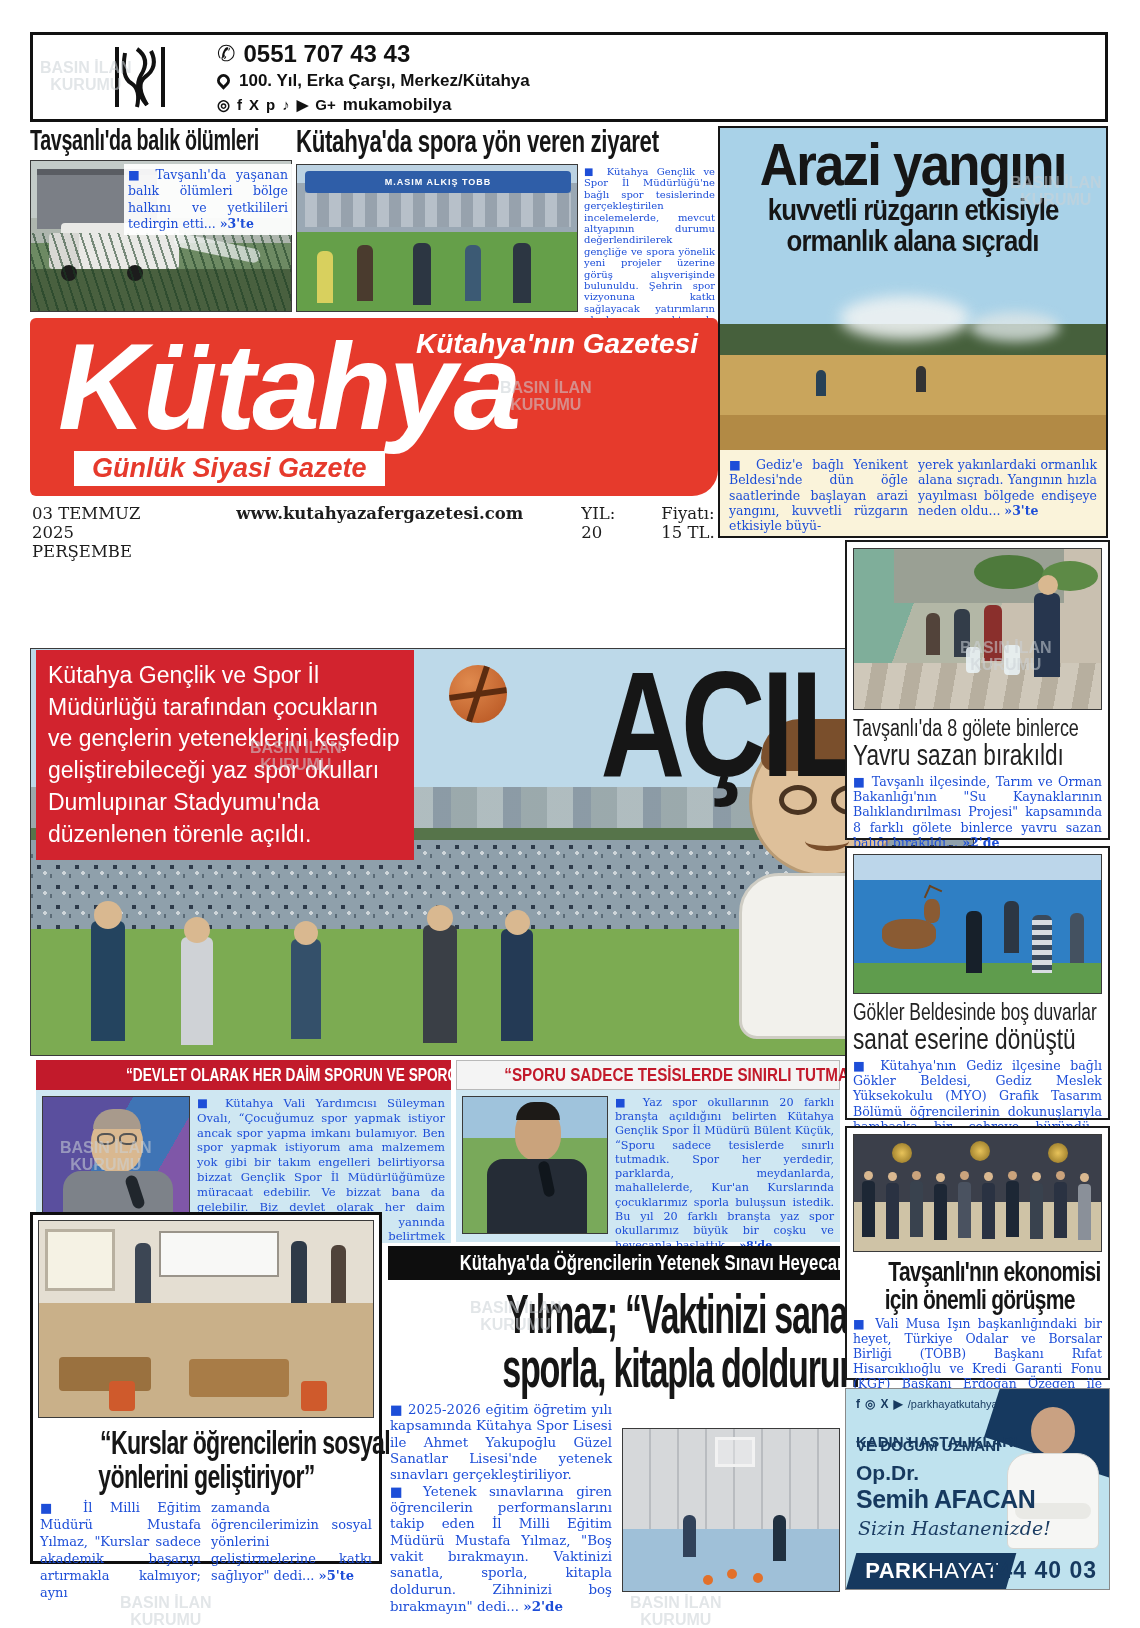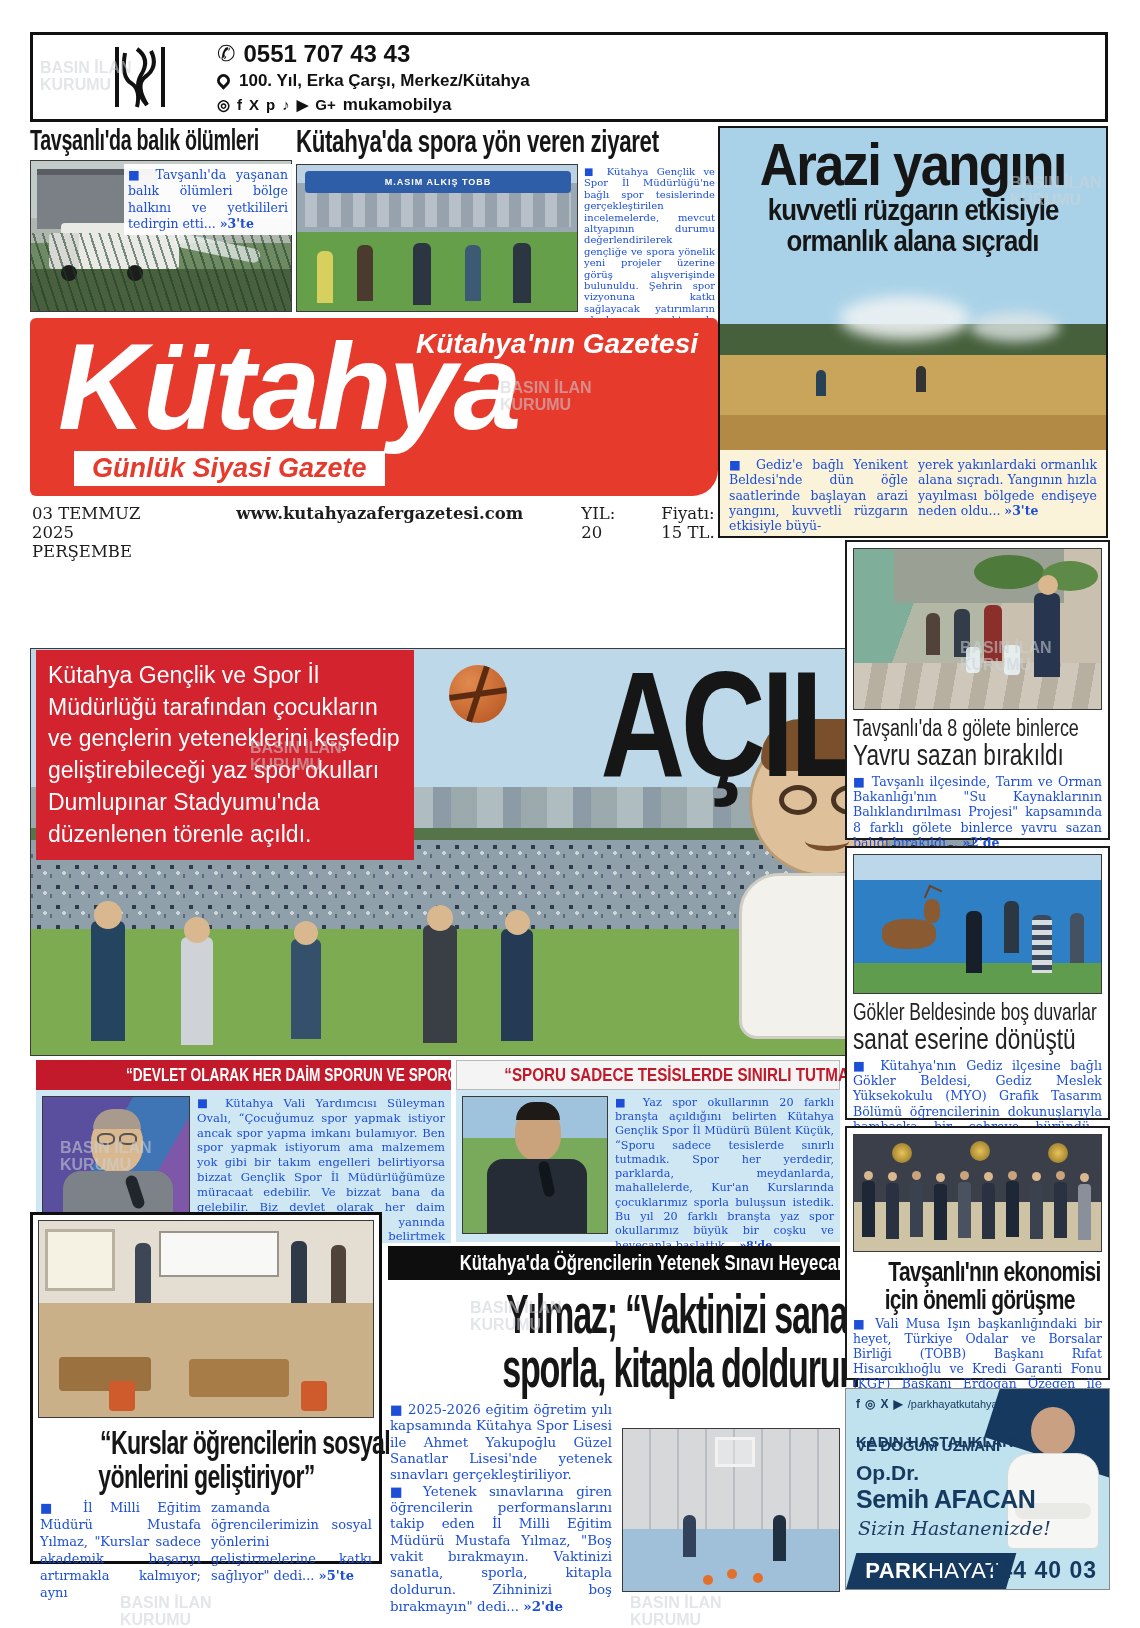--- a/index.html
+++ b/index.html
@@ -6,21 +6,21 @@
   body{background:#e9e9e9;font-family:"DejaVu Serif",serif}
   #page{position:relative;width:1140px;height:1628px;background:#fff;margin:0 auto;overflow:hidden}
   .abs{position:absolute}
   .cond{display:inline-block;transform-origin:left center;white-space:nowrap}
   .cond-r{display:inline-block;transform-origin:right center;white-space:nowrap}
   .hl{font-family:"Liberation Sans",sans-serif;font-weight:bold;color:#161616}
   .sans{font-family:"Liberation Sans",sans-serif}
   .bodytxt{font-family:"DejaVu Serif",serif;color:#1d4ed8;text-align:justify}
   .ref{font-weight:bold;white-space:nowrap}
   .ph{border:1px solid #3a3a3a;overflow:hidden;position:relative;background:#cdd4d6}
-  .wm{position:absolute;color:#ccd2d7;font:bold 16px/1.05 "Liberation Sans",sans-serif;text-align:left;opacity:.55;pointer-events:none;z-index:6}
+  .wm{position:absolute;color:#ccd2d7;font:bold 16px/1.05 "Liberation Sans",sans-serif;text-align:center;opacity:.55;pointer-events:none;z-index:6}
   .fig{position:absolute;background:#2c3642;border-radius:6px 6px 0 0}
   .head{position:absolute;border-radius:50%;background:#d9b890}
 </style>
 </head>
 <body>
 
 <div id="page">
 
   <div class="wm" style="left:40px;top:60px"><span>BASIN İLAN</span><br><span>KURUMU</span></div>
   <div class="wm" style="left:500px;top:380px"><span>BASIN İLAN</span><br><span>KURUMU</span></div>

